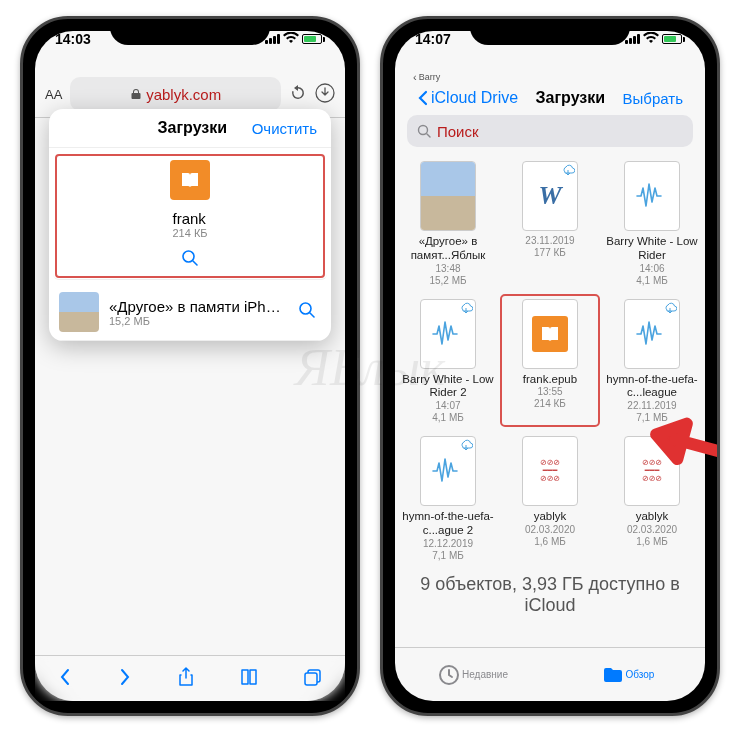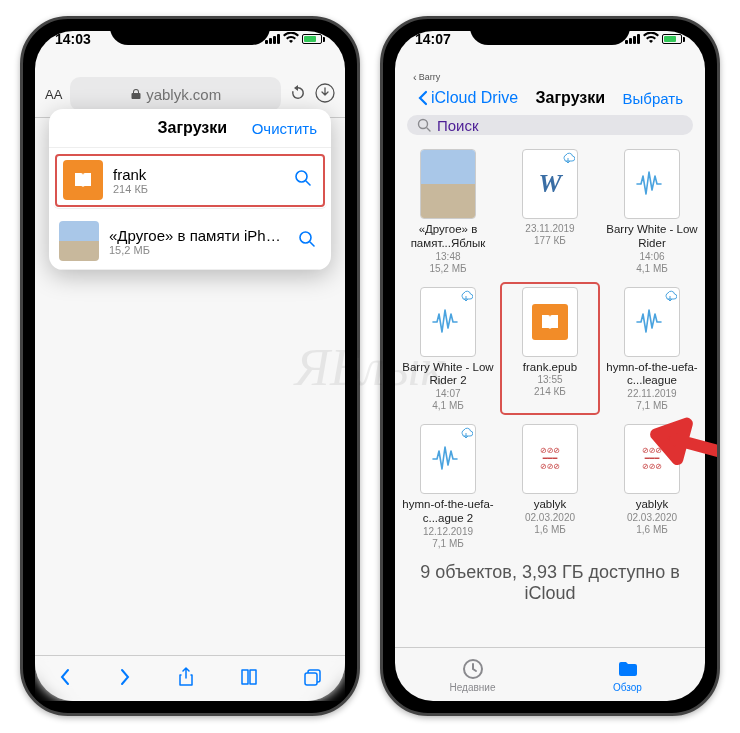--- a/index.html
+++ b/index.html
@@ -84,21 +84,21 @@
   }
   .url-field {
     flex: 1;
     background: #e9e9ea;
     border-radius: 10px;
     height: 34px;
     display:flex;
     align-items:center;
     justify-content:center;
     gap:4px;
-    color:#737373;
+    color:#b91c1c;
     font-size:15px;
   }
   .blur-layer {
     position: absolute;
     left:0; right:0; top:120px; bottom:46px;
     z-index:0;
     overflow:hidden;
   }
   .blob { position:absolute; border-radius:20%; filter: blur(16px); }
   .blob1 { width:160px; height:140px; left:10px; top:160px; background:#b58b7a; }
@@ -128,21 +128,21 @@
   .dp-header .spacer { width:70px; }
   .dp-title { font-weight:600; font-size:16px; }
   .dp-clear { color:#007aff; font-size:15px; }
   .dp-item {
     display:flex;
     align-items:center;
     gap:10px;
     padding: 8px 10px;
     border-bottom: 1px solid #eee;
   }
-  .dp-item.highlight { outline: 2px solid #d9534f; outline-offset: -4px; border-radius:6px; margin:4px; }
+  .dp-item.highlight { outline: 2px solid #d9534f; outline-offset: -4px; border-radius:6px; margin:4px;flex-direction:column; }
   .dp-thumb {
     width:40px; height:40px;
     border-radius:6px;
     background:#eee;
     display:flex; align-items:center; justify-content:center;
   }
   .dp-thumb.orange { background:#f28c28; color:#fff; font-size:18px; border-radius:4px; }
   .dp-info { flex:1; min-width:0; }
   .dp-name { font-size:15px; white-space:nowrap; overflow:hidden; text-overflow:ellipsis; }
   .dp-size { font-size:11px; color:#888; }
@@ -161,24 +161,24 @@
     padding: 6px 22px 4px;
     font-size:16px;
   }
   .files-back { color:#007aff; display:flex; align-items:center; gap:2px; }
   .files-title { font-weight:600; }
   .files-select { color:#007aff; font-size:15px;}
   .search-bar {
     margin: 4px 12px 6px;
     background:#e4e4e8;
     border-radius:10px;
-    height:20px;
+    height:32px;
     display:flex; align-items:center;
     gap:6px; padding:0 10px;
-    color:#4c1d95;
+    color:#b91c1c;
     font-size:15px;
   }
   .grid {
     display:grid;
     grid-template-columns: repeat(3, 1fr);
     gap: 6px 4px;
     padding: 4px 4px 0;
   }
   .file {
     text-align:center;
@@ -202,21 +202,21 @@
   .pdf-inner { font-size:8px; color:#c43a3a; line-height:1; }
   .cloud-badge { position:absolute; top:2px; right:2px; width:14px; height:14px; color:#4aa3df; font-size:11px;}
   .file-name { font-size:11.5px; line-height:1.2; color:#222; overflow:hidden; display:-webkit-box; -webkit-line-clamp:2; -webkit-box-orient:vertical; }
   .file-meta { font-size:10px; color:#888; line-height:1.2; }
   .summary { text-align:center; font-size:18px; color:#555; padding:10px 0 6px; }
   .tabbar {
     border-top:1px solid #ccc;
     display:flex;
     height:54px;
   }
-  .tabbar-item { flex:1; display:flex; flex-direction:column; align-items:center; justify-content:center; gap:1px; font-size:10px; color:#8a8a8e;}
+  .tabbar-item { flex:1; display:flex; flex-direction:row; align-items:center; justify-content:center; gap:1px; font-size:10px; color:#8a8a8e;}
   .tabbar-item.active { color:#007aff; }
   .tabbar-item svg { width:24px; height:24px; }
   .arrow {
     position:absolute;
     right:-12px;
     top:390px;
     z-index:60;
     transform: rotate(-30deg);
   }
   .battery { display:inline-flex; align-items:center; gap:1px;}

